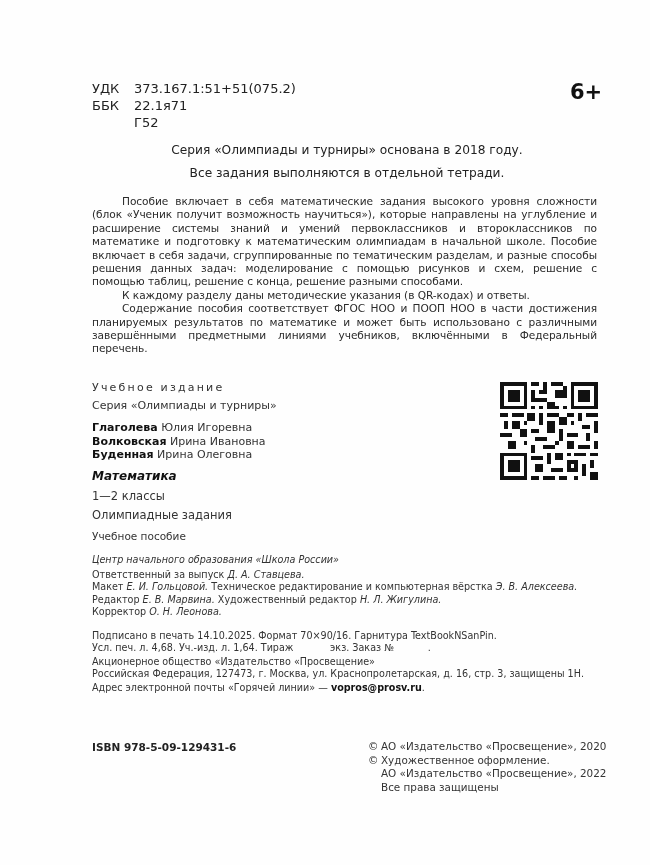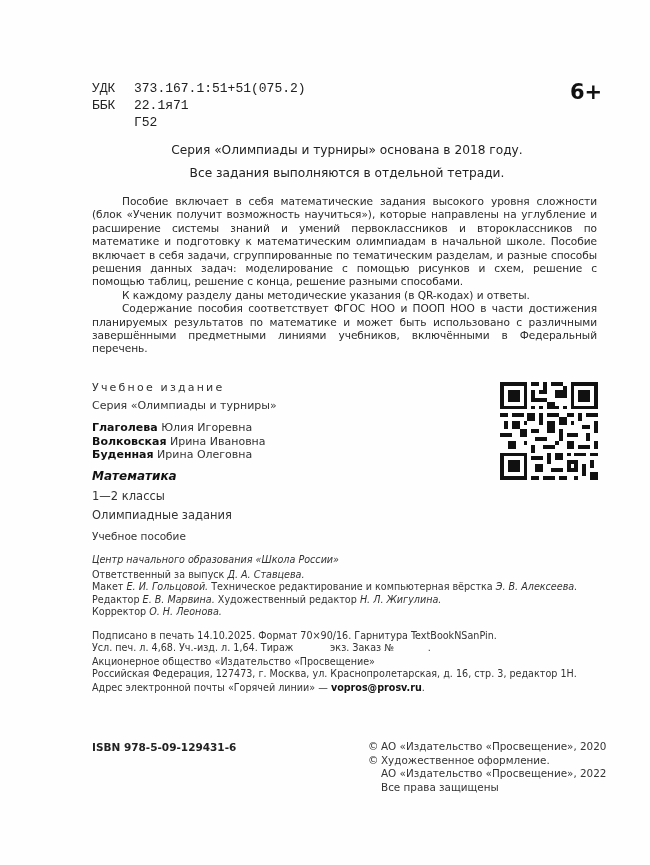--- a/index.html
+++ b/index.html
@@ -3,21 +3,21 @@
 <meta charset="utf-8">
 <style>
   html, body { margin: 0; padding: 0; background: #fefefe; }
   body {
     width: 650px; height: 865px; position: relative; overflow: hidden;
     font-family: "DejaVu Sans", "Liberation Sans", sans-serif;
     color: #1e1e1e;
   }
   .abs { position: absolute; }
   .udk { left: 92px; top: 80px; font-size: 13px; line-height: 17px; color: #222; }
-  .udk .row { display: flex; white-space: nowrap; font-family: Liberation Mono, monospace; }
+  .udk .row { display: flex; white-space: nowrap; }
   .udk .k { width: 42px; }
   .age { left: 570px; top: 80px; font-size: 21px; font-weight: bold; color: #111; }
   .series { left: 0; width: 650px; text-align: center; font-size: 12.2px; color: #222; }
   .series.s1 { top: 143px; left: 22px; }
   .series.s2 { top: 166px; left: 22px; }
   .annot {
     left: 92px; top: 195px; width: 505px; font-size: 10.6px; line-height: 13.4px;
     text-align: justify; color: #2a2a2a; letter-spacing: -0.05px;
   }
   .annot p { margin: 0; text-indent: 30px; }
@@ -93,21 +93,21 @@
   <div><span>Корректор</span> <span class="i">О. Н. Леонова.</span></div>
 </div>
 
 <div class="abs print">
   <div>Подписано в печать 14.10.2025. Формат 70×90/16. Гарнитура TextBookNSanPin.</div>
   <div style="white-space:pre">Усл. печ. л. 4,68. Уч.-изд. л. 1,64. Тираж            экз. Заказ №           .</div>
 </div>
 
 <div class="abs pub">
   <div>Акционерное общество «Издательство «Просвещение»</div>
-  <div>Российская Федерация, 127473, г. Москва, ул. Краснопролетарская, д. 16, стр. 3, редактор 1Н.</div>
+  <div>Российская Федерация, 127473, г. Москва, ул. Краснопролетарская, д. 16, стр. 3, защищены 1Н.</div>
 </div>
 
 <div class="abs hotline">
   <span>Адрес электронной почты «Горячей линии» —</span> <b>vopros@prosv.ru</b><span>.</span>
 </div>
 
 <div class="abs isbn">ISBN 978-5-09-129431-6</div>
 
 <div class="abs copy">
   <div class="row">

